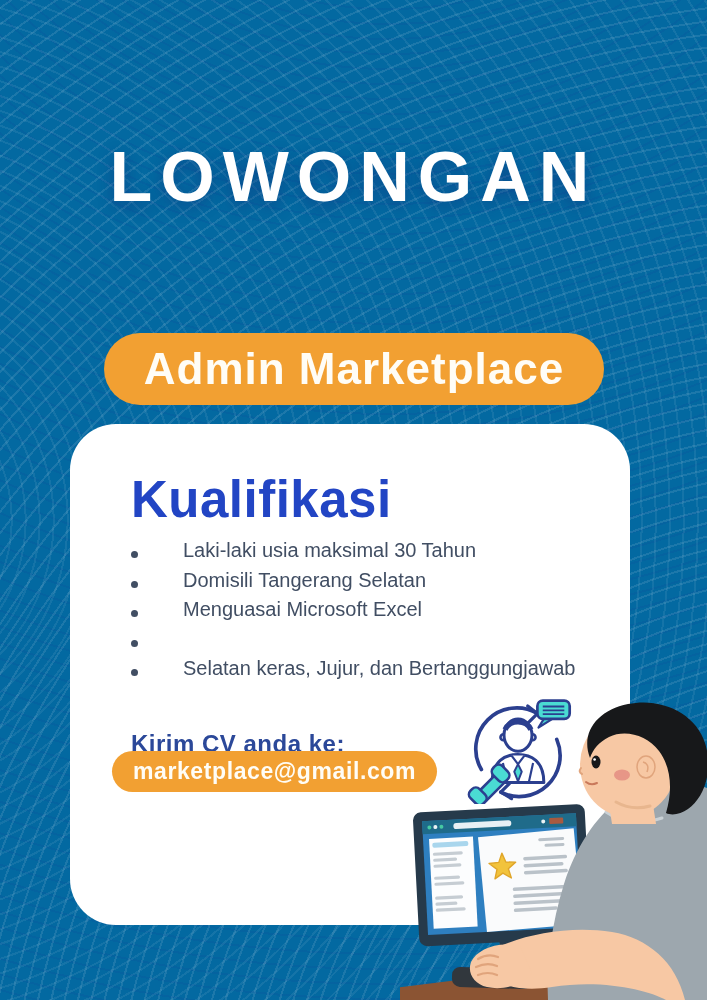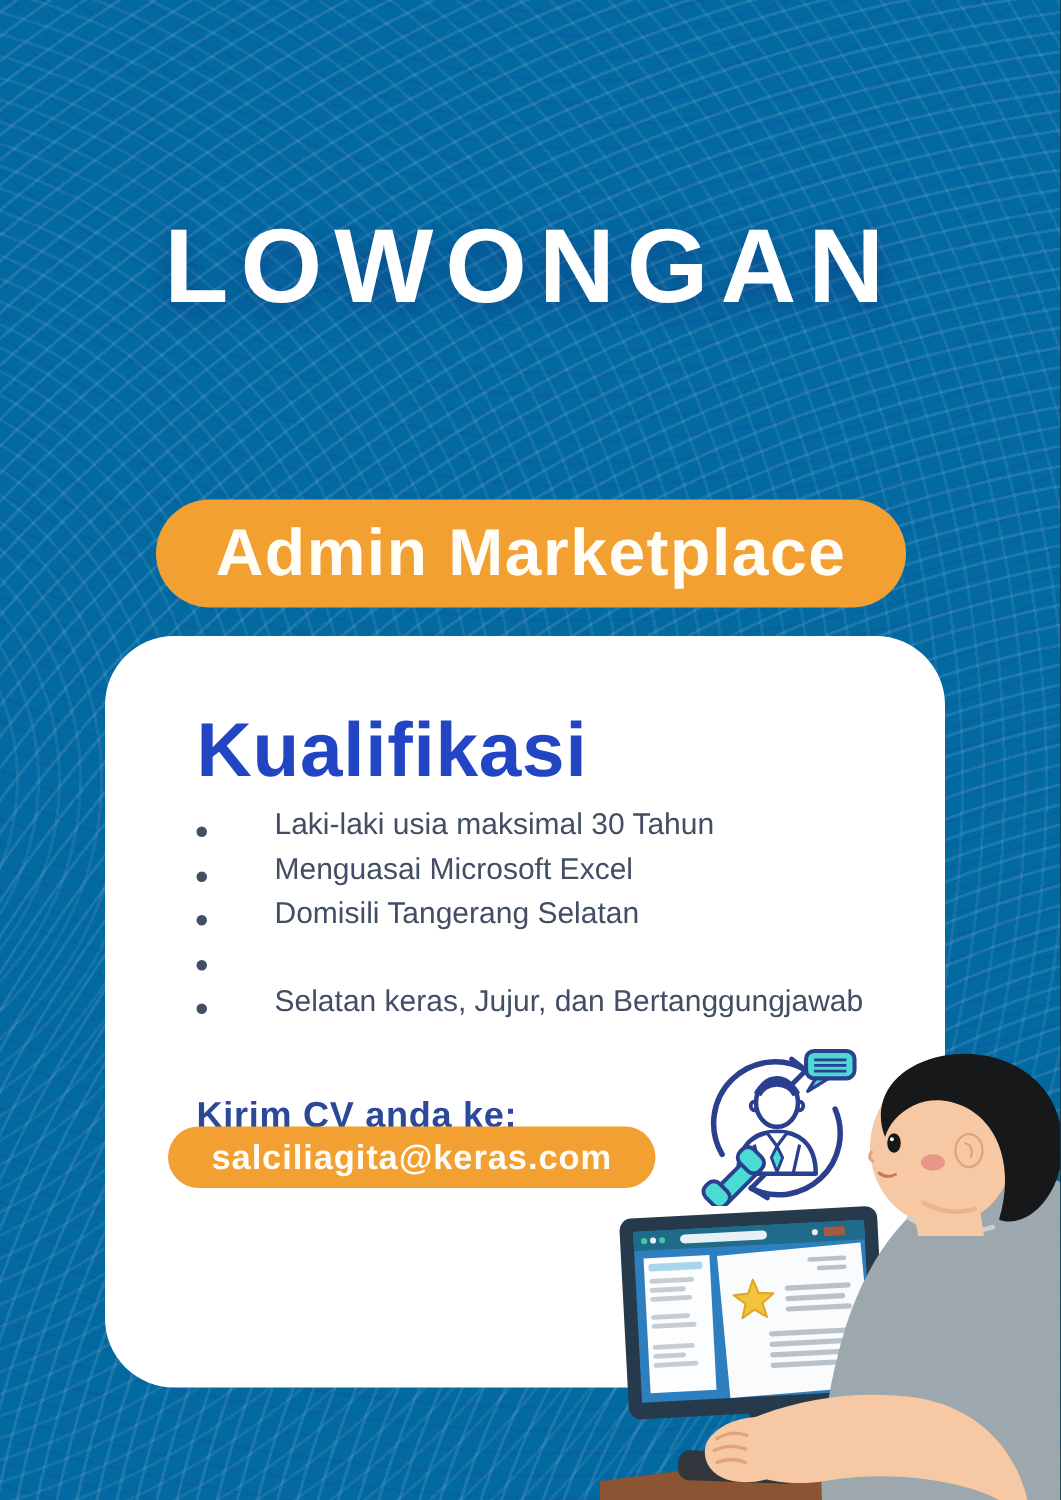--- a/index.html
+++ b/index.html
@@ -70,39 +70,39 @@
   <div class="card">
     <div class="heading">Kualifikasi</div>
 
     <ul class="quals">
       <li>
           <span class="dot"></span>
           <span>Laki-laki usia maksimal 30 Tahun</span>
         </li>
       <li>
           <span class="dot"></span>
+          <span>Domisili Tangerang Selatan</span>
+        </li>
+      <li>
+          <span class="dot"></span>
           <span>Menguasai Microsoft Excel</span>
         </li>
       <li>
           <span class="dot"></span>
-          <span>Domisili Tangerang Selatan</span>
-        </li>
-      <li>
-          <span class="dot"></span>
         </li>
       <li>
           <span class="dot"></span>
           <span>Selatan keras, Jujur, dan Bertanggungjawab</span>
         </li>
     </ul>
 
     <div class="cv-label">Kirim CV anda ke:</div>
 
     <div class="email-pill">
-      <span>salciliagita@keras.com</span>
+      <span>marketplace@gmail.com</span>
     </div>
   </div>
 
   <svg class="cs-icon" viewBox="0 0 104 104">
     <g fill="none" stroke="#2B3F8F" stroke-width="3.4" stroke-linecap="round">
       <path d="M 18 72 A 38 38 0 0 1 70 20"></path>
       <path d="M 70 20 L 61 13 M 70 20 L 60 30" stroke-width="3"></path>
       <path d="M 88 44 A 38 38 0 0 1 36 93"></path>
       <path d="M 36 93 L 44 85 M 36 93 L 46 99" stroke-width="3"></path>
     </g>

